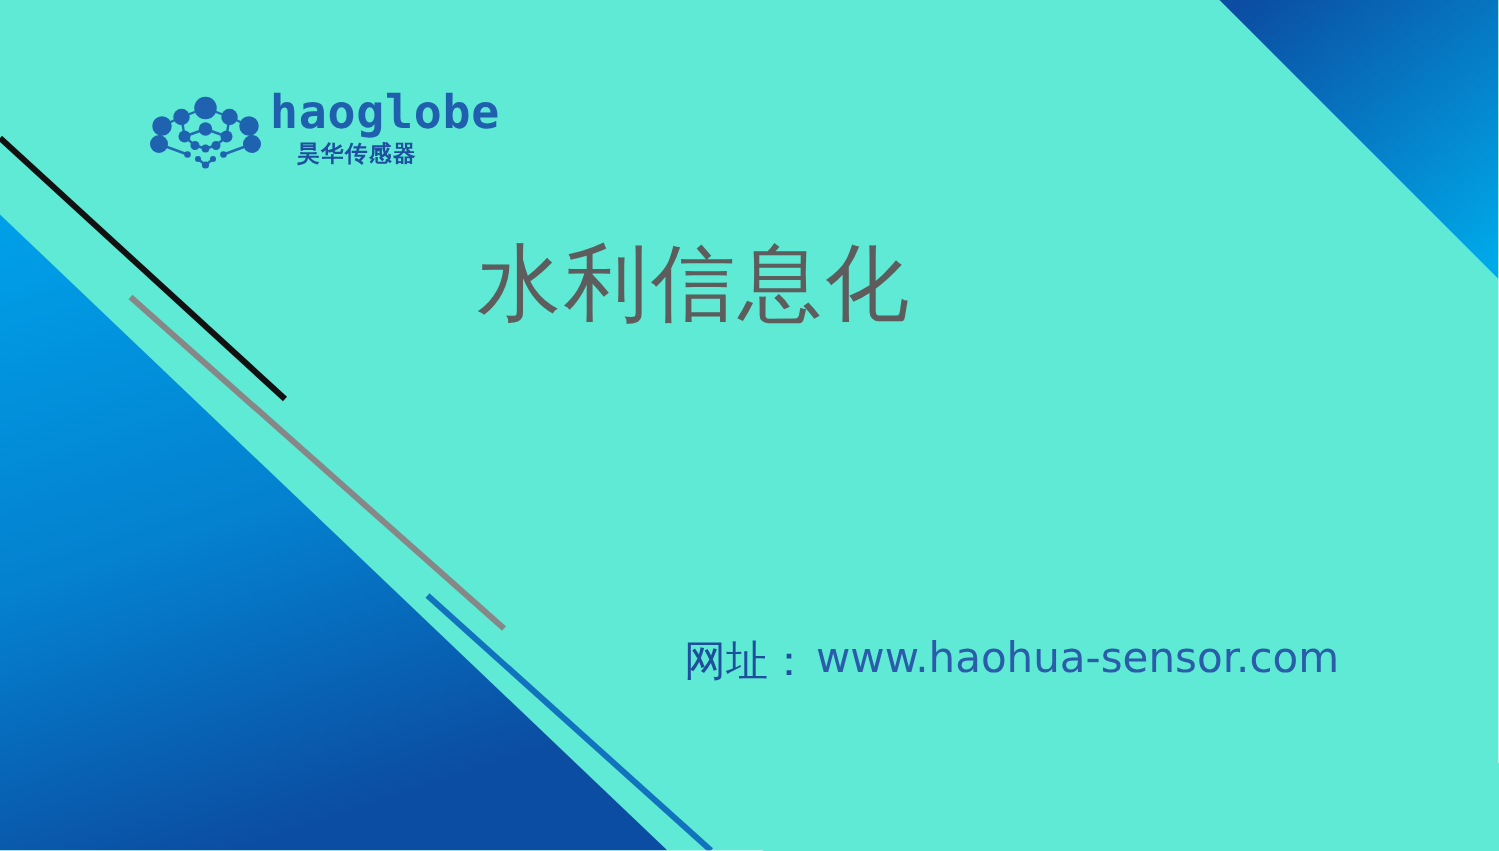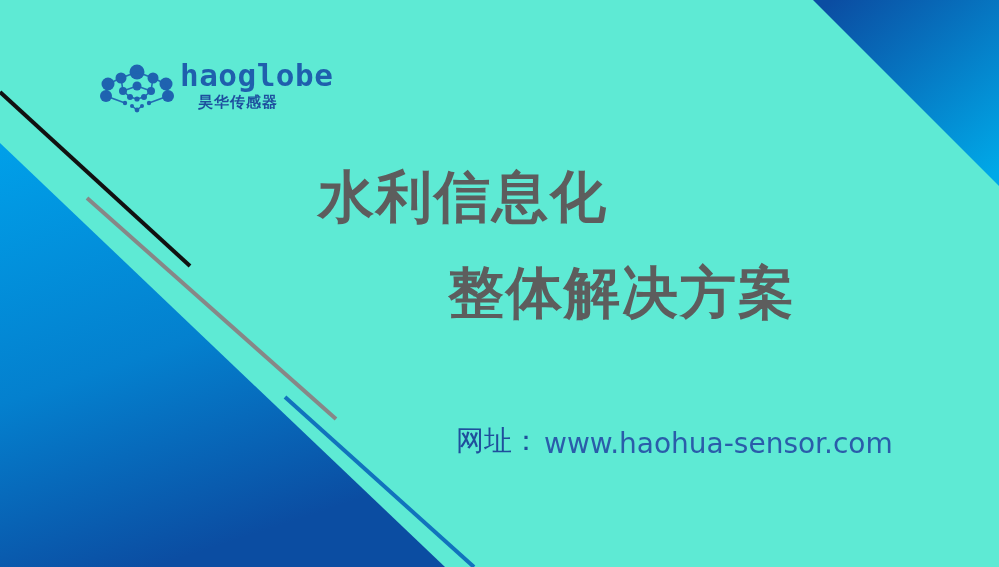--- a/index.html
+++ b/index.html
@@ -71,49 +71,49 @@
     color: #1d4f9e;
     line-height: 18px;
     white-space: nowrap;
     text-align: right;
   }
 
   
   .title-line1 {
     position: absolute;
     left: 318px;
-    top: 164px;
+    top: 157px;
+    font-family: "DejaVu Sans", sans-serif;
+    font-size: 56px;
+    font-weight: 400;
+    color: #5d5d5d;
+    letter-spacing: 2px;
+    line-height: 66px;
+    white-space: nowrap;
+  }
+  .title-line2 {
+    position: absolute;
+    left: 448px;
+    top: 260px;
     font-family: "DejaVu Sans", sans-serif;
     font-size: 56px;
     font-weight: 700;
     color: #5d5d5d;
     letter-spacing: 2px;
     line-height: 66px;
     white-space: nowrap;
   }
-  .title-line2 {
-    position: absolute;
-    left: 448px;
-    top: 260px;
-    font-family: "DejaVu Sans", sans-serif;
-    font-size: 56px;
-    font-weight: 700;
-    color: #5d5d5d;
-    letter-spacing: 2px;
-    line-height: 66px;
-    white-space: nowrap;
-  }
 
   
   .website-line {
     position: absolute;
     left: 456px;
     top: 422px;
     display: flex;
-    align-items: flex-end;
+    align-items: flex-start;
     white-space: nowrap;
   }
   .website-label {
     font-family: "DejaVu Sans", sans-serif;
     font-size: 28px;
     font-weight: 400;
     color: #1f4e9c;
     letter-spacing: 0px;
   }
   .website-url {
@@ -184,20 +184,19 @@
                  M34 42 L39 46 M44 42 L39 46"></path>
       </g>
     </svg>
     <div class="logo-words">
       <div class="logo-wordmark">haoglobe</div>
       <div class="logo-sub">昊华传感器</div>
     </div>
   </div>
 
   <div class="title-line1">水利信息化</div>
-  <div class="title-line2">整体解决方案</div>
 
   <div class="website-line">
     <span class="website-label">网址：</span>
     <span class="website-url">www.haohua-sensor.com</span>
   </div>
 
 </div>
 
 </body></html>

